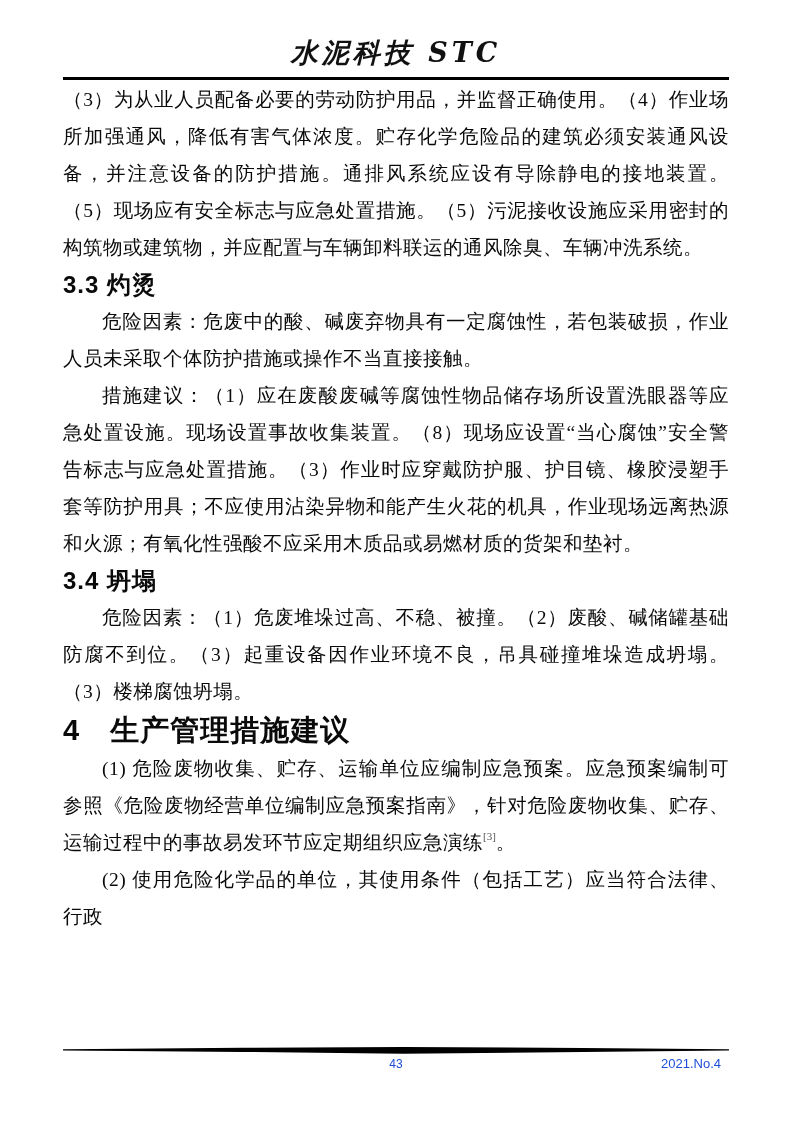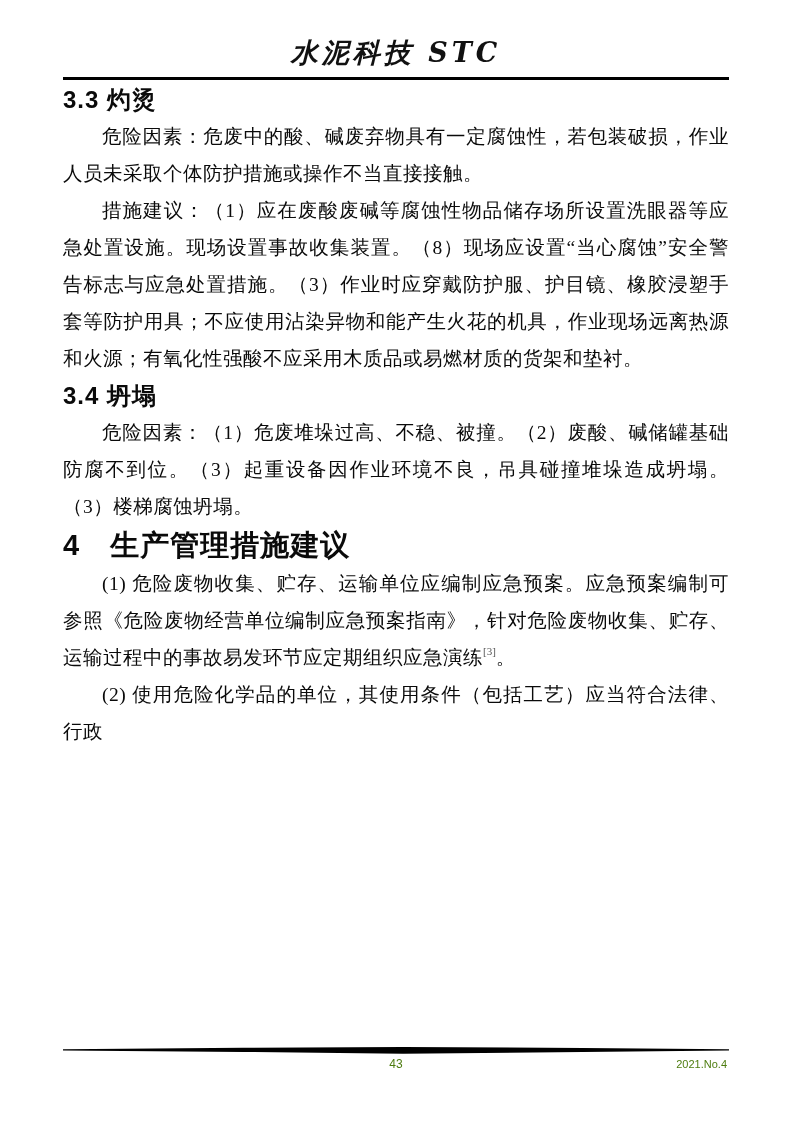--- a/index.html
+++ b/index.html
@@ -73,48 +73,49 @@
     left: 63px;
     right: 64px;
     top: 1046px;
   }
   .footer-rule { display: block; width: 100%; height: 9px; }
   .footer-meta {
     position: relative;
     height: 18px;
     margin-top: 1px;
     font-family: "Liberation Sans", "DejaVu Sans", sans-serif;
-    color: #4d7c0f;
+    color: #1d4ed8;
   }
   .page-num {
     position: absolute;
     left: 0; right: 0;
     text-align: center;
     font-size: 12px;
     line-height: 16px;
   }
   .issue {
     position: absolute;
-    right: 2px;
-    font-size: 11px;
+    right: 8px;
+    font-size: 13px;
     line-height: 16px;
   }
 </style>
 </head>
 <body>
 
 <div class="page">
 
   <header class="page-header">
     <div class="journal-title">水泥科技 STC</div>
     <div class="header-rule"></div>
   </header>
 
   <main class="content">
 
+    <p class="para">（3）为从业人员配备必要的劳动防护用品，并监督正确使用。（4）作业场所加强通风，降低有害气体浓度。贮存化学危险品的建筑必须安装通风设备，并注意设备的防护措施。通排风系统应设有导除静电的接地装置。（5）现场应有安全标志与应急处置措施。（5）污泥接收设施应采用密封的构筑物或建筑物，并应配置与车辆卸料联运的通风除臭、车辆冲洗系统。</p>
 
     <h2 class="h-sub">3.3 灼烫</h2>
 
     <p class="para indent">危险因素：危废中的酸、碱废弃物具有一定腐蚀性，若包装破损，作业人员未采取个体防护措施或操作不当直接接触。</p>
 
     <p class="para indent">措施建议：（1）应在废酸废碱等腐蚀性物品储存场所设置洗眼器等应急处置设施。现场设置事故收集装置。（8）现场应设置“当心腐蚀”安全警告标志与应急处置措施。（3）作业时应穿戴防护服、护目镜、橡胶浸塑手套等防护用具；不应使用沾染异物和能产生火花的机具，作业现场远离热源和火源；有氧化性强酸不应采用木质品或易燃材质的货架和垫衬。</p>
 
     <h2 class="h-sub">3.4 坍塌</h2>
 
     <p class="para indent">危险因素：（1）危废堆垛过高、不稳、被撞。（2）废酸、碱储罐基础防腐不到位。（3）起重设备因作业环境不良，吊具碰撞堆垛造成坍塌。（3）楼梯腐蚀坍塌。</p>

